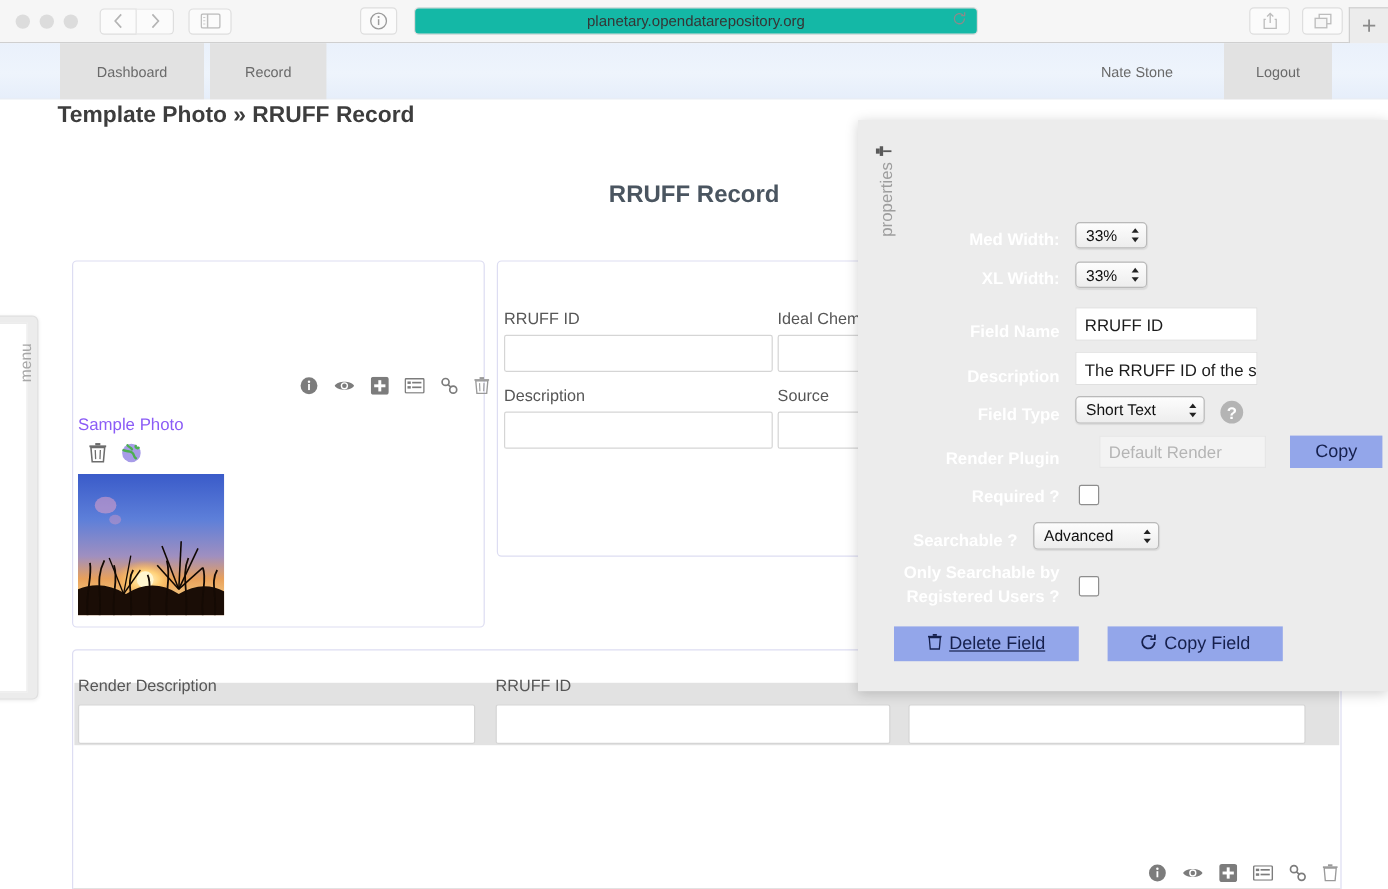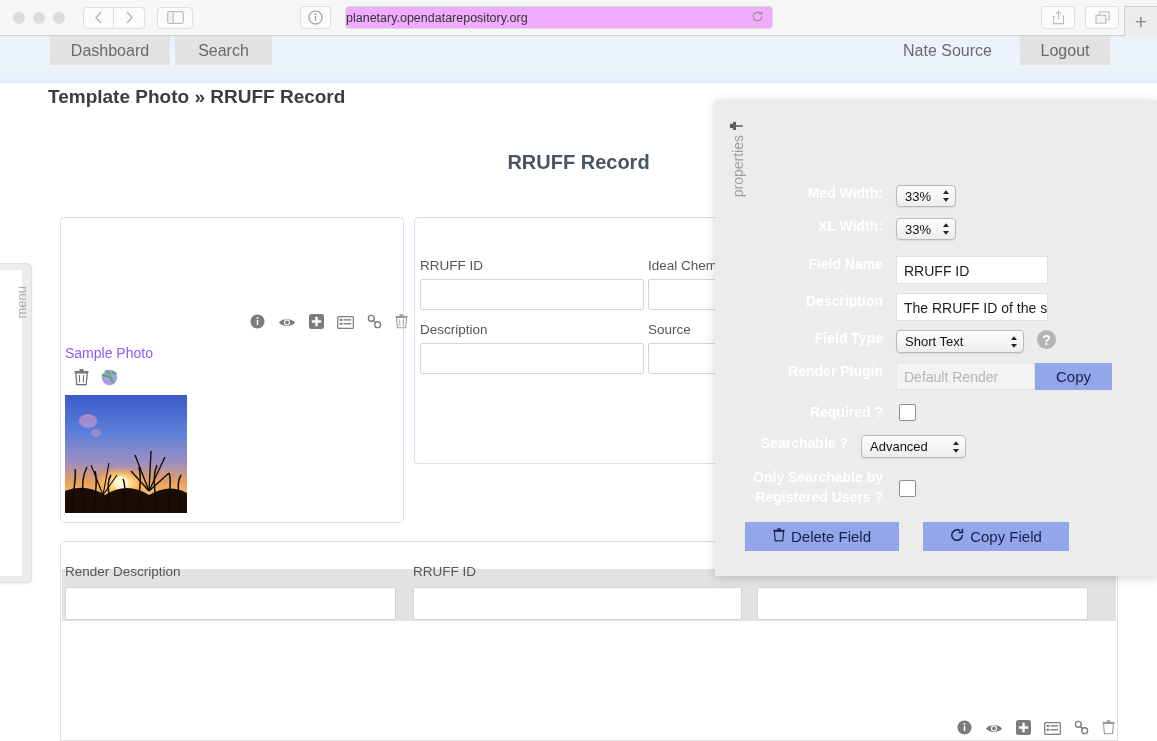--- a/index.html
+++ b/index.html
@@ -37,23 +37,23 @@
     position: absolute; left: 300px; top: 6px;
     display: flex; align-items: center;
   }
   .info-btn {
     width: 31px; height: 23px; border: 1px solid #dedede; border-radius: 4px;
     background: #fbfbfb; display: flex; align-items: center; justify-content: center;
     color: #9b9b9b;
   }
   .url-bar {
     margin-left: 14px;
-    width: 428px; height: 23px;
-    background: #f0abfc; border: 1px solid #dcdcdc; border-radius: 4px;
-    display: flex; align-items: center; justify-content: flex-start;
+    width: 470px; height: 23px;
+    background: #14b8a6; border: 1px solid #dcdcdc; border-radius: 4px;
+    display: flex; align-items: center; justify-content: center;
     position: relative;
   }
   .url-text { font-size: 12.5px; color: #353535; }
   .reload-icon {
     position: absolute; right: 8px; top: 50%; transform: translateY(-50%);
     color: #8b8b8b;
   }
   .chrome-right {
     position: absolute; right: 38px; top: 6px;
     display: flex; gap: 10px;
@@ -68,24 +68,24 @@
   }
 
   
   .site-nav {
     position: absolute; top: 36px; left: 0;
     width: 1157px; height: 47px;
     background: linear-gradient(to bottom, #eaf1fb 0%, #eef4fc 55%, #e6eefa 100%);
     border-bottom: 1px solid #dfe6f0;
   }
   .nav-tab {
-    position: absolute; top: 0; height: 29px;
+    position: absolute; top: 0; height: 47px;
     background: #e2e2e2;
     display: flex; align-items: center; justify-content: center;
-    font-size: 16px; color: #6a6a6a;
+    font-size: 12px; color: #6a6a6a;
   }
   #tab-dashboard { left: 50px; width: 120px; }
   #tab-search    { left: 175px; width: 97px; }
   #tab-user      { right: 137px; width: 145px; background: transparent; color: #6a6a6a; }
   #tab-logout    { right: 47px; width: 90px; }
 
   
   .page { position: absolute; top: 83px; left: 0; width: 1157px; height: 658px; background: #fff; }
 
   .breadcrumb {
@@ -167,21 +167,21 @@
     width: 442px; height: 476px;
     background: #ececec;
     box-shadow: 0 2px 10px rgba(0,0,0,.18);
   }
   .props-pin { position: absolute; left: 729px; top: 119px; color: #5a5a5a; }
   .props-vlabel {
     position: absolute; left: 730px; top: 135px;
     writing-mode: vertical-rl; transform: rotate(180deg);
     font-size: 14px; color: #9e9e9e;
   }
-  .prow { position: absolute; display: flex; align-items: flex-start; }
+  .prow { position: absolute; display: flex; align-items: flex-end; }
   .plabel {
     font-size: 14px; font-weight: bold; color: #ffffff;
     text-align: right; width: 150px;
   }
   .native-select {
     -webkit-appearance: none; appearance: none;
     background: linear-gradient(to bottom,#fdfdfd,#ededed);
     border: 1px solid #b9b9b9; border-radius: 4px;
     height: 22px; font-size: 13px; color: #111;
     padding: 0 22px 0 8px;
@@ -280,22 +280,22 @@
         <rect x="4.6" y="1" width="10.4" height="8.4" stroke="#bdbdbd" stroke-width="1.2" fill="none"></rect>
         <rect x="1" y="4.6" width="10.4" height="8.4" stroke="#bdbdbd" stroke-width="1.2" fill="#f6f6f6"></rect>
       </svg>
     </div>
   </div>
   <div class="plus-tab">+</div>
 </div>
 
 <div class="site-nav">
   <div class="nav-tab" id="tab-dashboard">Dashboard</div>
-  <div class="nav-tab" id="tab-search">Search</div>
-  <div class="nav-tab" id="tab-user">Nate Source</div>
+  <div class="nav-tab" id="tab-search">Record</div>
+  <div class="nav-tab" id="tab-user">Nate Stone</div>
   <div class="nav-tab" id="tab-logout">Logout</div>
 </div>
 
 <div class="page">
 
   <div class="breadcrumb">
     <span>Template Photo</span>
     <span class="sep">»</span>
     <span>RRUFF Record</span>
   </div>
@@ -557,34 +557,34 @@
 </div>
 
 <div class="prow" style="left:733px;top:293px;">
   <span class="plabel">Description</span>
   <span class="pinput" style="margin-left:13px;width:152px;">The RRUFF ID of the sample</span>
 </div>
 
 <div class="prow" style="left:733px;top:330px;">
   <span class="plabel">Field Type</span>
   <span class="sel-wrap" style="margin-left:13px;">
-    <select class="native-select" style="width:128px;height:23px;">
+    <select class="native-select" style="width:108px;height:23px;">
       <option>Short Text</option>
     </select>
     <span class="sel-arrows">
       <svg width="8" height="14" viewBox="0 0 8 14">
           <path d="M4 1.2L7 5H1Z" fill="#222"></path>
           <path d="M4 12.8L1 9h6Z" fill="#222"></path>
         </svg>
     </span>
   </span>
   <span class="help-icon" style="margin-left:13px;">?</span>
 </div>
 
-<div class="prow" style="left:733px;top:363px;">
+<div class="prow" style="left:733px;top:363px;gap:20px;">
   <span class="plabel">Render Plugin</span>
   <span class="pinput placeholder" style="margin-left:13px;width:139px;height:27px;line-height:27px;">Default Render</span>
   <span class="pbtn-blue" style="width:77px;height:27px;">Copy</span>
 </div>
 
 <div class="prow" style="left:733px;top:404px;">
   <span class="plabel">Required ?</span>
   <span class="pcheck" style="margin-left:16px;"></span>
 </div>
 
@@ -605,21 +605,21 @@
 
 <div class="prow" style="left:733px;top:467px;align-items:flex-start;">
   <span class="plabel" style="line-height:20px;">
     <span style="display:block;">Only Searchable by</span>
     <span style="display:block;">Registered Users ?</span>
   </span>
   <span class="pcheck" style="margin-left:16px;margin-top:13px;"></span>
 </div>
 
 <div class="pbtn-blue" style="position:absolute;left:745px;top:522px;width:154px;height:29px;">
-  <span style="display:flex;align-items:center;gap:6px;">
+  <span style="display:flex;align-items:center;gap:6px;text-decoration:underline;">
     <span>
       <svg width="12" height="14" viewBox="0 0 14 16">
           <path d="M1.6 3.6h10.8l-1 11.2H2.6Z" stroke="#16204d" stroke-width="1.3" fill="none"></path>
           <rect x="0.4" y="2" width="13.2" height="1.5" fill="#16204d"></rect>
           <rect x="5" y="0.2" width="4" height="1.8" fill="#16204d"></rect>
         </svg>
     </span>
     <span>Delete Field</span>
   </span>
 </div>

